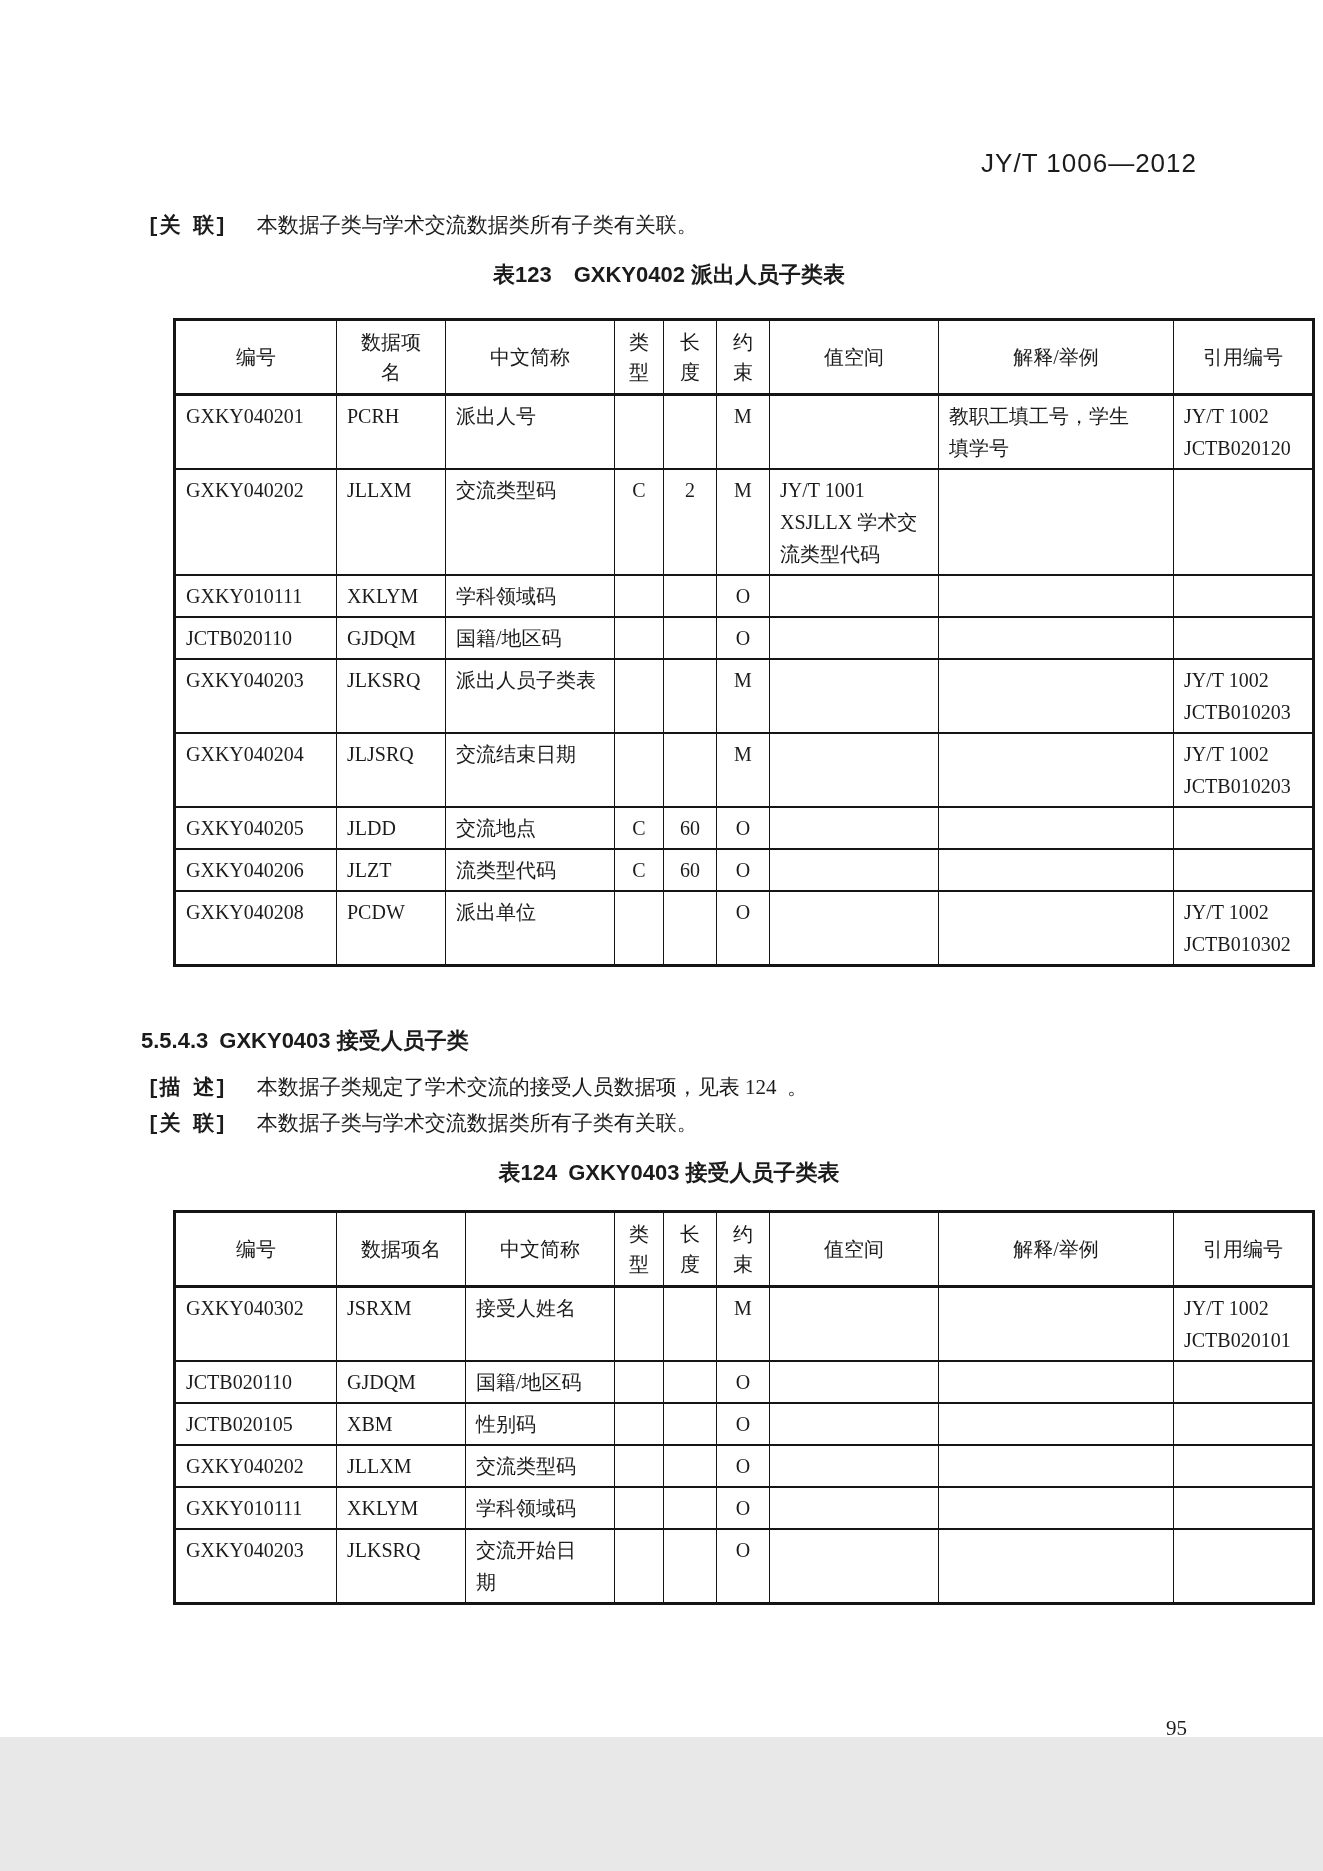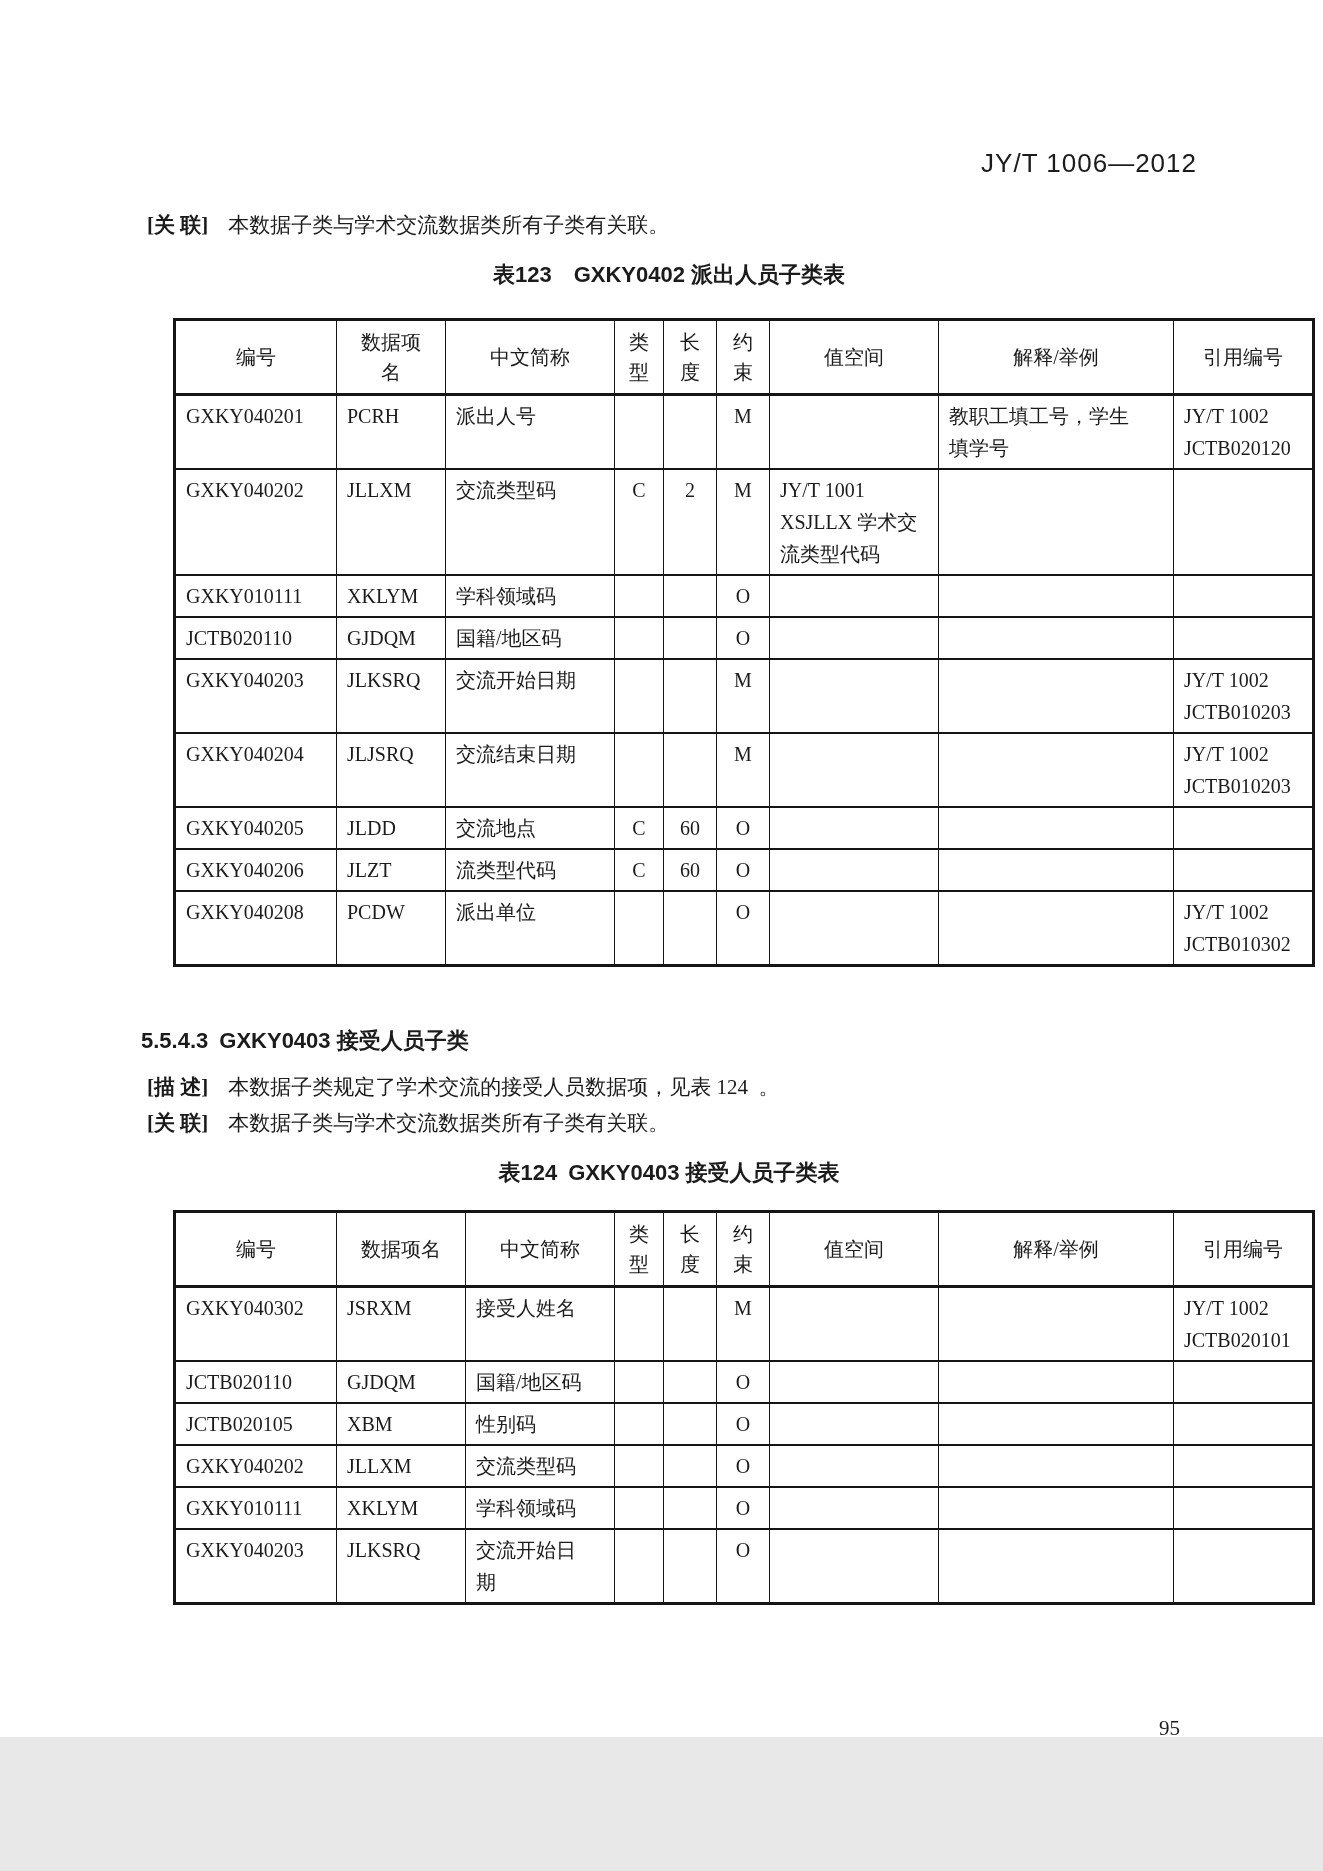--- a/index.html
+++ b/index.html
@@ -15,22 +15,22 @@
   .doc-code{
     position:absolute;top:148px;right:126px;
     font-family:"Liberation Sans","DejaVu Sans",sans-serif;
     font-size:26px;font-weight:500;letter-spacing:1px;
   }
   .note-line{
     position:absolute;left:147px;
     font-size:21px;line-height:30px;white-space:nowrap;
   }
   .note-label{
-    font-family:Liberation Serif, serif;
-    font-weight:700;margin-right:20px;
+    font-family:Liberation Mono, monospace;
+    font-weight:700;margin-right:30px;
   }
   .rel-1{top:210px;}
   .caption{
     position:absolute;left:141px;width:1056px;
     text-align:center;
     font-family:"Liberation Sans","DejaVu Sans",sans-serif;
     font-weight:700;font-size:22px;
   }
   .cap-123{top:260px;}
   .cap-124{top:1158px;}
@@ -84,21 +84,21 @@
   .t124 th:nth-child(8){width:226px}
   .t124 th:nth-child(9){width:130px}
   .section-heading{
     position:absolute;left:141px;top:1026px;
     font-family:"Liberation Sans","DejaVu Sans",sans-serif;
     font-weight:700;font-size:22px;
   }
   .desc-1{top:1072px;}
   .rel-2{top:1108px;}
   .page-number{
-    position:absolute;top:1716px;right:143px;
+    position:absolute;top:1716px;right:136px;
     font-size:21px;
     text-align:center;
   }
 </style>
 </head>
 <body>
 
 <div class="page">
 
   <div class="doc-code">JY/T 1006—2012</div>
@@ -172,21 +172,21 @@
           <td class="c"></td>
           <td class="c"></td>
           <td class="c">O</td>
           <td></td>
           <td></td>
           <td></td>
         </tr>
         <tr>
           <td>GXKY040203</td>
           <td>JLKSRQ</td>
-          <td>交流开始日期</td>
+          <td>派出人员子类表</td>
           <td class="c"></td>
           <td class="c"></td>
           <td class="c">M</td>
           <td></td>
           <td></td>
           <td>JY/T 1002
 JCTB010203</td>
         </tr>
         <tr>
           <td>GXKY040204</td>

